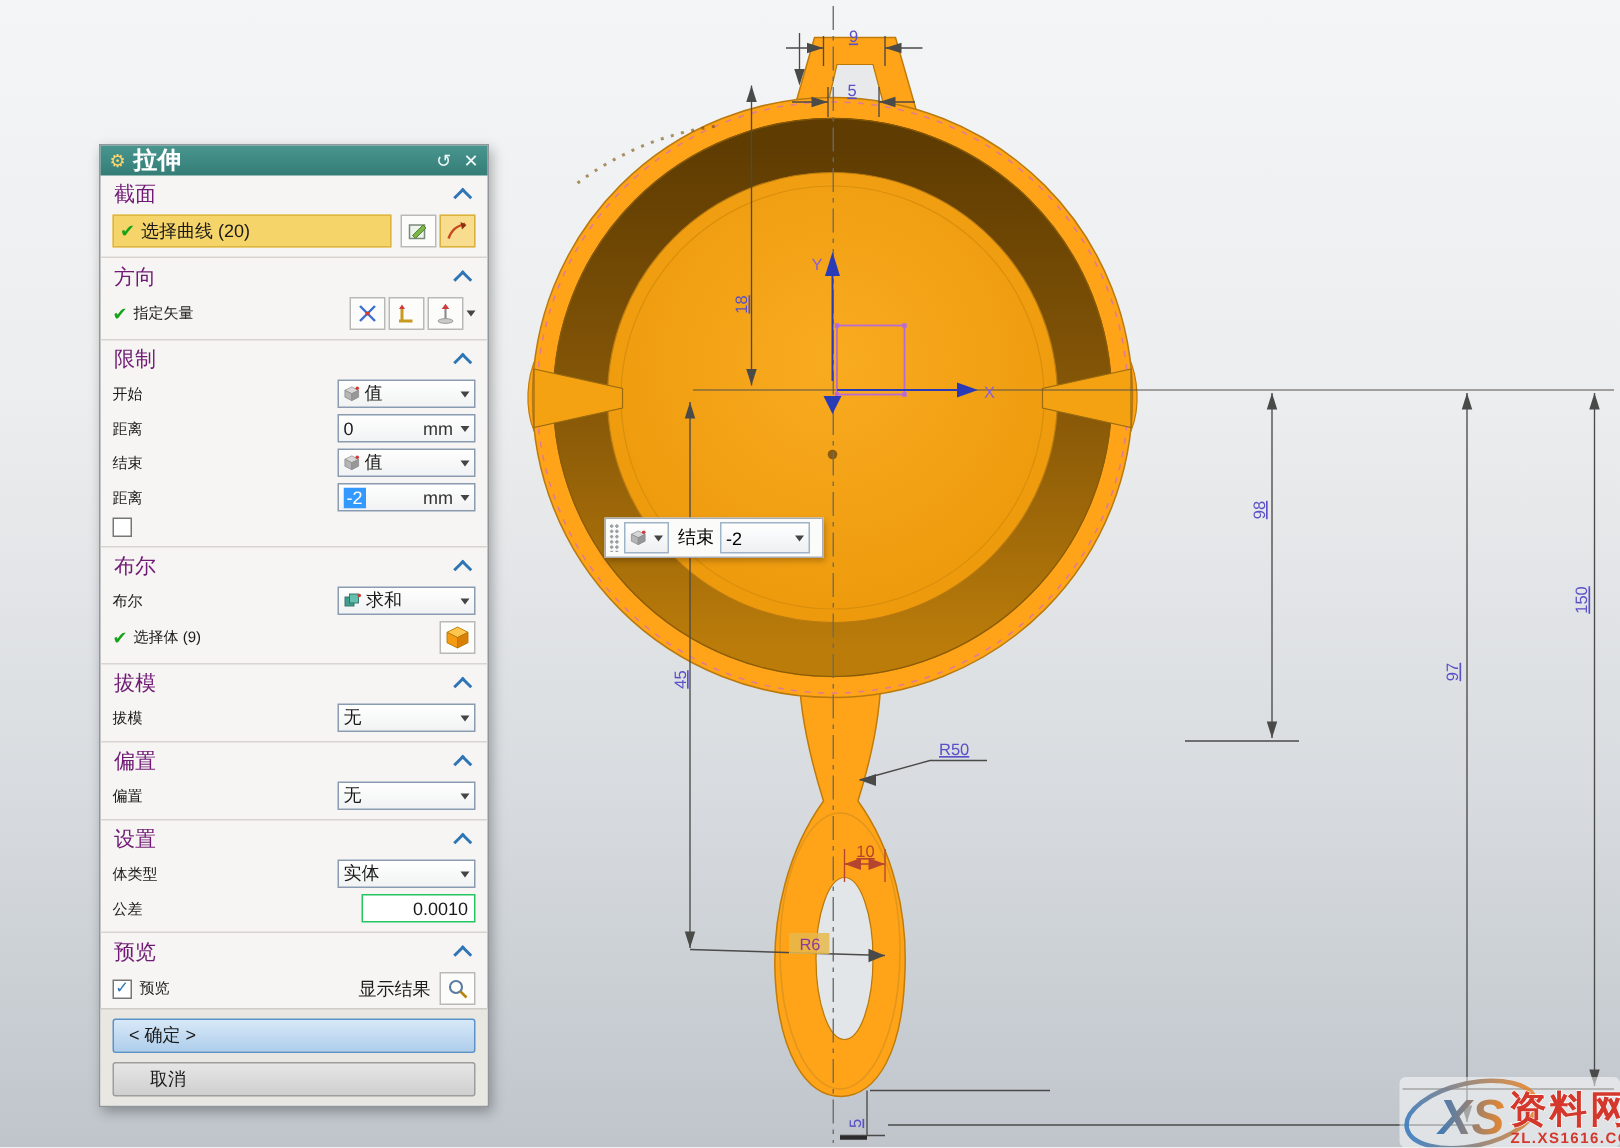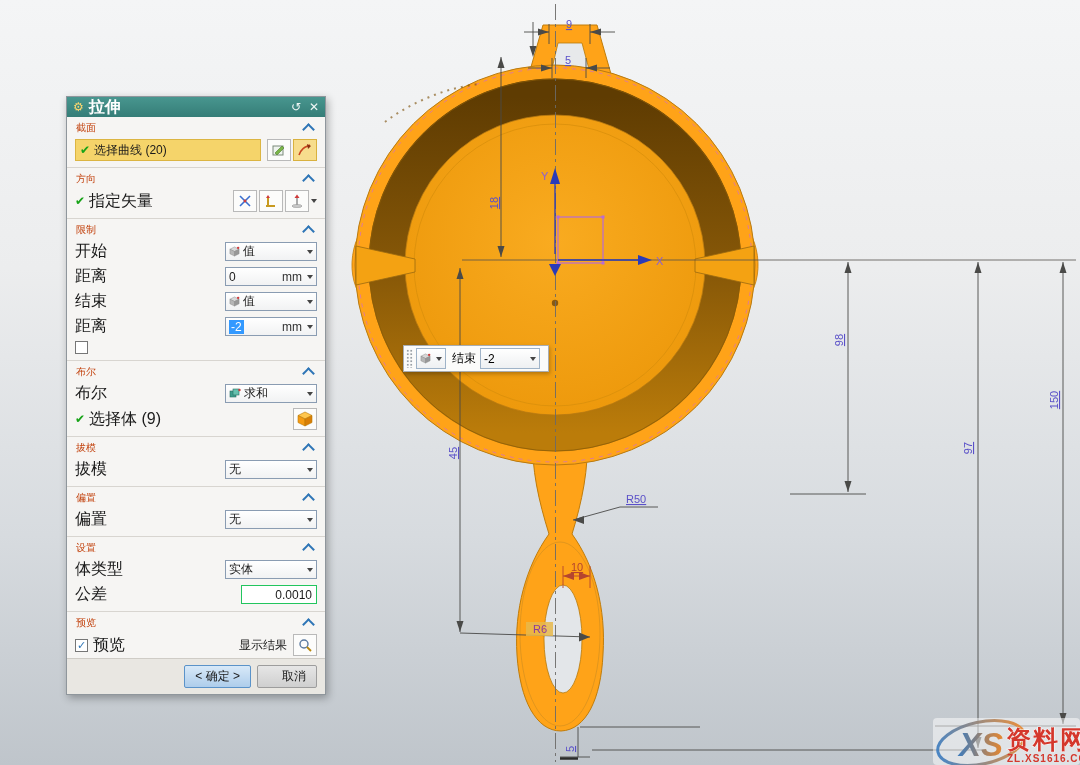--- a/index.html
+++ b/index.html
@@ -10,46 +10,46 @@
 
   
   .dialog{position:absolute;left:66px;top:96px;width:258px;background:#f6f5f3;
     border:1px solid #8f969c;box-shadow:2px 3px 8px rgba(0,0,0,.3);font-size:12px;color:#1a1a1a;}
   .titlebar{height:20px;background:linear-gradient(#48968f,#357d77);display:flex;align-items:center;
     padding:0 6px;color:#fff;}
   .titlebar .gear{color:#ffd76e;font-size:12px;margin-right:5px;}
   .titlebar .ttl{flex:1;font-weight:bold;font-size:16px;}
   .titlebar .tb-btn{color:#eef6f5;font-size:12px;margin-left:8px;cursor:default;}
   .sec-h{display:flex;align-items:center;padding:4px 9px 2px;}
-  .sec-h .t{color:#c2410c;font-size:10px;flex:1;}
+  .sec-h .t{color:#701a75;font-size:14px;flex:1;}
   .chev{width:7px;height:7px;border-left:2px solid #2e75b6;border-top:2px solid #2e75b6;
     transform:rotate(45deg);margin-right:3px;margin-top:3px;}
   .sep{border-top:1px solid #d8d5d0;margin:4px 0 0;}
   .row{display:flex;align-items:center;padding:2px 8px;}
-  .lbl{flex:1;font-size:16px;}
+  .lbl{flex:1;font-size:10px;}
   .check{color:#17a317;font-weight:bold;margin-right:4px;font-size:12px;}
   .hl-row{background:#f5d46a;border:1px solid #dcb542;display:flex;align-items:center;
     height:20px;flex:1;padding:0 4px;margin-right:4px;}
   .icon-btn{width:22px;height:20px;border:1px solid #b9b9b9;background:#fcfcfb;display:flex;
     align-items:center;justify-content:center;margin-left:2px;}
   .icon-btn.gold{background:#f7dd8d;border-color:#d9b13e;}
   .dd{display:flex;align-items:center;width:92px;height:19px;border:1px solid #8a9cb2;
     background:linear-gradient(#ffffff,#f1f2f3);padding:0 3px;box-sizing:border-box;}
   .dd .v{flex:1;font-size:12px;white-space:nowrap;overflow:hidden;}
   .dd .unit{color:#333;margin-right:3px;font-size:12px;}
   .caret{width:0;height:0;border-left:3.5px solid transparent;border-right:3.5px solid transparent;
     border-top:4px solid #444;margin-left:2px;}
   .sel{background:#3399ff;color:#fff;padding:0 2px;}
   .cb{width:11px;height:11px;border:1px solid #767676;background:#fff;margin-right:5px;flex:none;}
   .cb.checked{display:flex;align-items:center;justify-content:center;color:#2e75b6;
     font-size:11px;font-weight:bold;line-height:10px;}
   .tol-input{width:66px;height:17px;border:1px solid #22c55e;background:#fff;text-align:right;
     padding:0 4px;font-size:12px;display:flex;align-items:center;justify-content:flex-end;}
   .footer{background:#e9e7e2;border-top:1px solid #cfccc6;display:flex;justify-content:flex-end;
-    gap:6px;padding:6px 8px;}
+    gap:6px;padding:6px 8px;flex-direction:column;}
   .btn{height:21px;padding:0 10px;font-size:12px;display:flex;align-items:center;border-radius:2px;}
   .btn.ok{background:linear-gradient(#d8e9f8,#aecdeb);border:1px solid #5b93c9;}
   .btn.cancel{background:linear-gradient(#e6e6e6,#cfcfcf);border:1px solid #9d9d9d;padding-left:24px;}
 
   
   .minibar{position:absolute;left:403px;top:345px;height:25px;background:#fbfbfa;
     border:1px solid #a9adb2;box-shadow:1px 2px 4px rgba(0,0,0,.25);display:flex;align-items:center;
     padding:0 4px 0 2px;font-size:12px;}
   .grip{width:7px;height:19px;margin-right:3px;
     background-image:radial-gradient(#9aa0a6 1px, transparent 1.2px);

